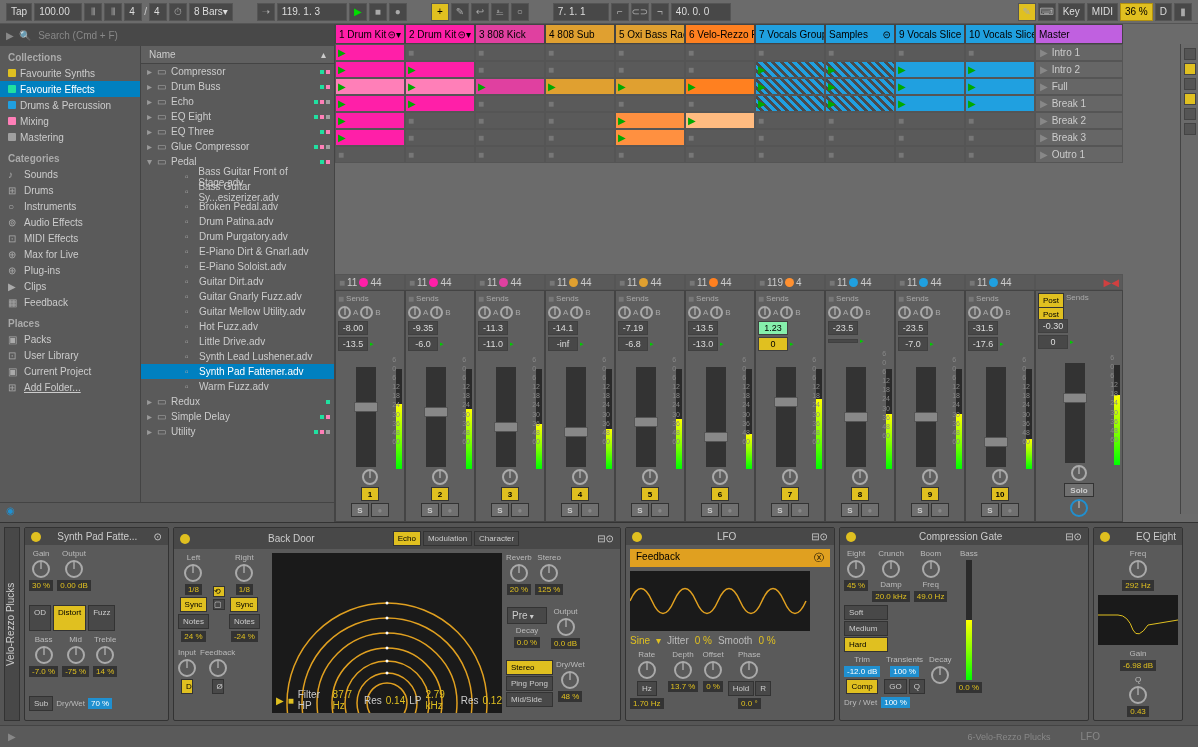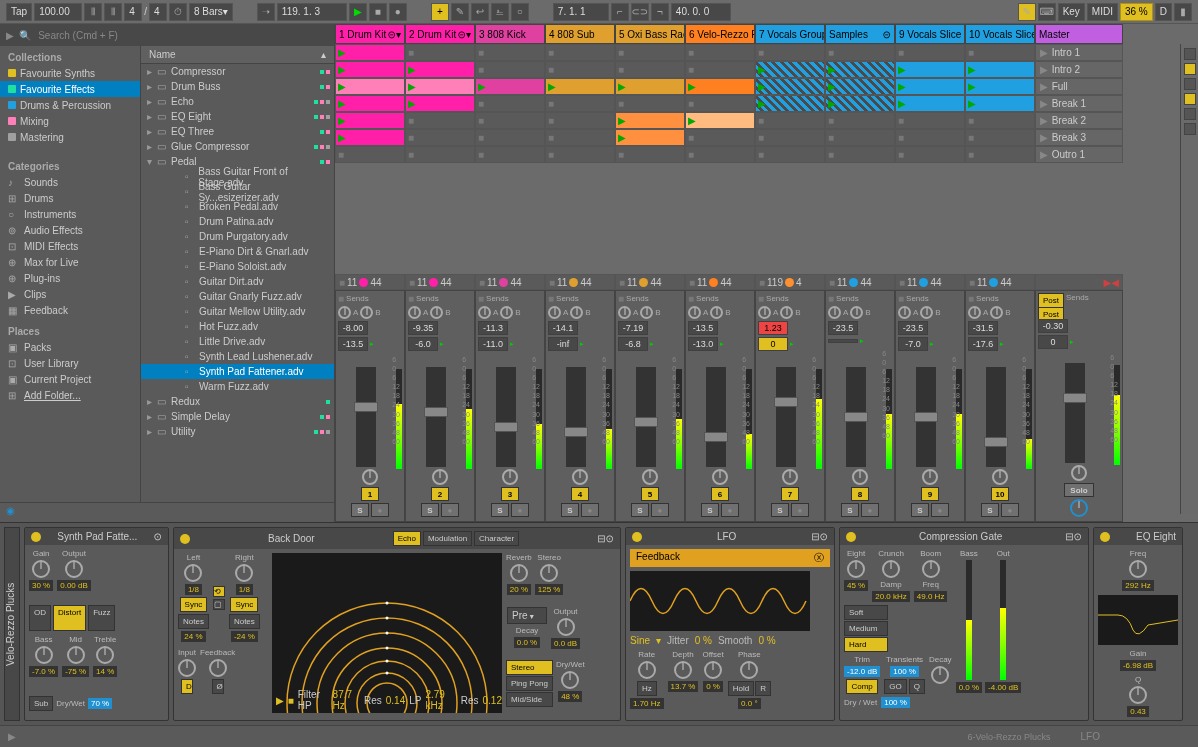--- a/index.html
+++ b/index.html
@@ -139,21 +139,21 @@
             </div>
             <div class="britem">
               <span class="sw" style="background:#ff7fb8"></span>
               <span>Mixing</span>
             </div>
             <div class="britem">
               <span class="sw" style="background:#a0a0a0"></span>
               <span>Mastering</span>
             </div>
           </div>
-        <div class="brheader" style="margin-top:14px">Categories</div>
+        <div class="brheader" style="margin-top:6px">Categories</div>
         <div id="categories">
             <div class="britem">
               <span class="bicon">♪</span>
               <span>Sounds</span>
             </div>
             <div class="britem">
               <span class="bicon">⊞</span>
               <span>Drums</span>
             </div>
             <div class="britem">
@@ -981,21 +981,21 @@
             <span style="color:#777">■</span>
             <span class="mixlabel">Sends</span>
           </div>
      <div class="mixrow">
             <div class="knob" style="width:13px;height:13px"></div>
             <span class="mixlabel">A</span>
             <div class="knob" style="width:13px;height:13px"></div>
             <span class="mixlabel">B</span>
           </div>
     <div class="mixrow">
-            <span class="numbox" style="background:#ef4444;color:#000">1.23</span>
+            <span class="numbox" style="background:#86efac;color:#000">1.23</span>
           </div>
     <div class="mixrow">
             <span class="numbox" style="background:#e0c020;color:#000">0</span>
             <span style="color:#0c0;font-size:7px">▸</span>
           </div>
     <div style="display:flex;gap:3px;flex:1;align-items:flex-end;justify-content:center;position:relative">
       <div class="fader" style="height:100px">
               <div class="faderknob" style="top:30%"></div>
             </div>
       <div class="meter" style="height:100px">
@@ -1448,27 +1448,20 @@
           </div>
       </div>
       <div style="display:flex;gap:3px">
         <div class="dcol">
             <span class="dlabel">Bass</span>
             <div class="meter" style="height:120px">
               <div class="meter-fill" style="height:50%"></div>
             </div>
             <span class="dval">0.0 %</span>
           </div>
-        <div class="dcol">
-            <span class="dlabel">Out</span>
-            <div class="meter" style="height:120px">
-              <div class="meter-fill" style="height:60%"></div>
-            </div>
-            <span class="dval">-4.00 dB</span>
-          </div>
       </div>
     </div>
   </div>
 
   <div class="device" style="width:90px">
     <div class="device-title">
         <span class="yellow"></span>
         <span>EQ Eight</span>
       </div>
     <div class="device-body" style="flex-direction:column">

